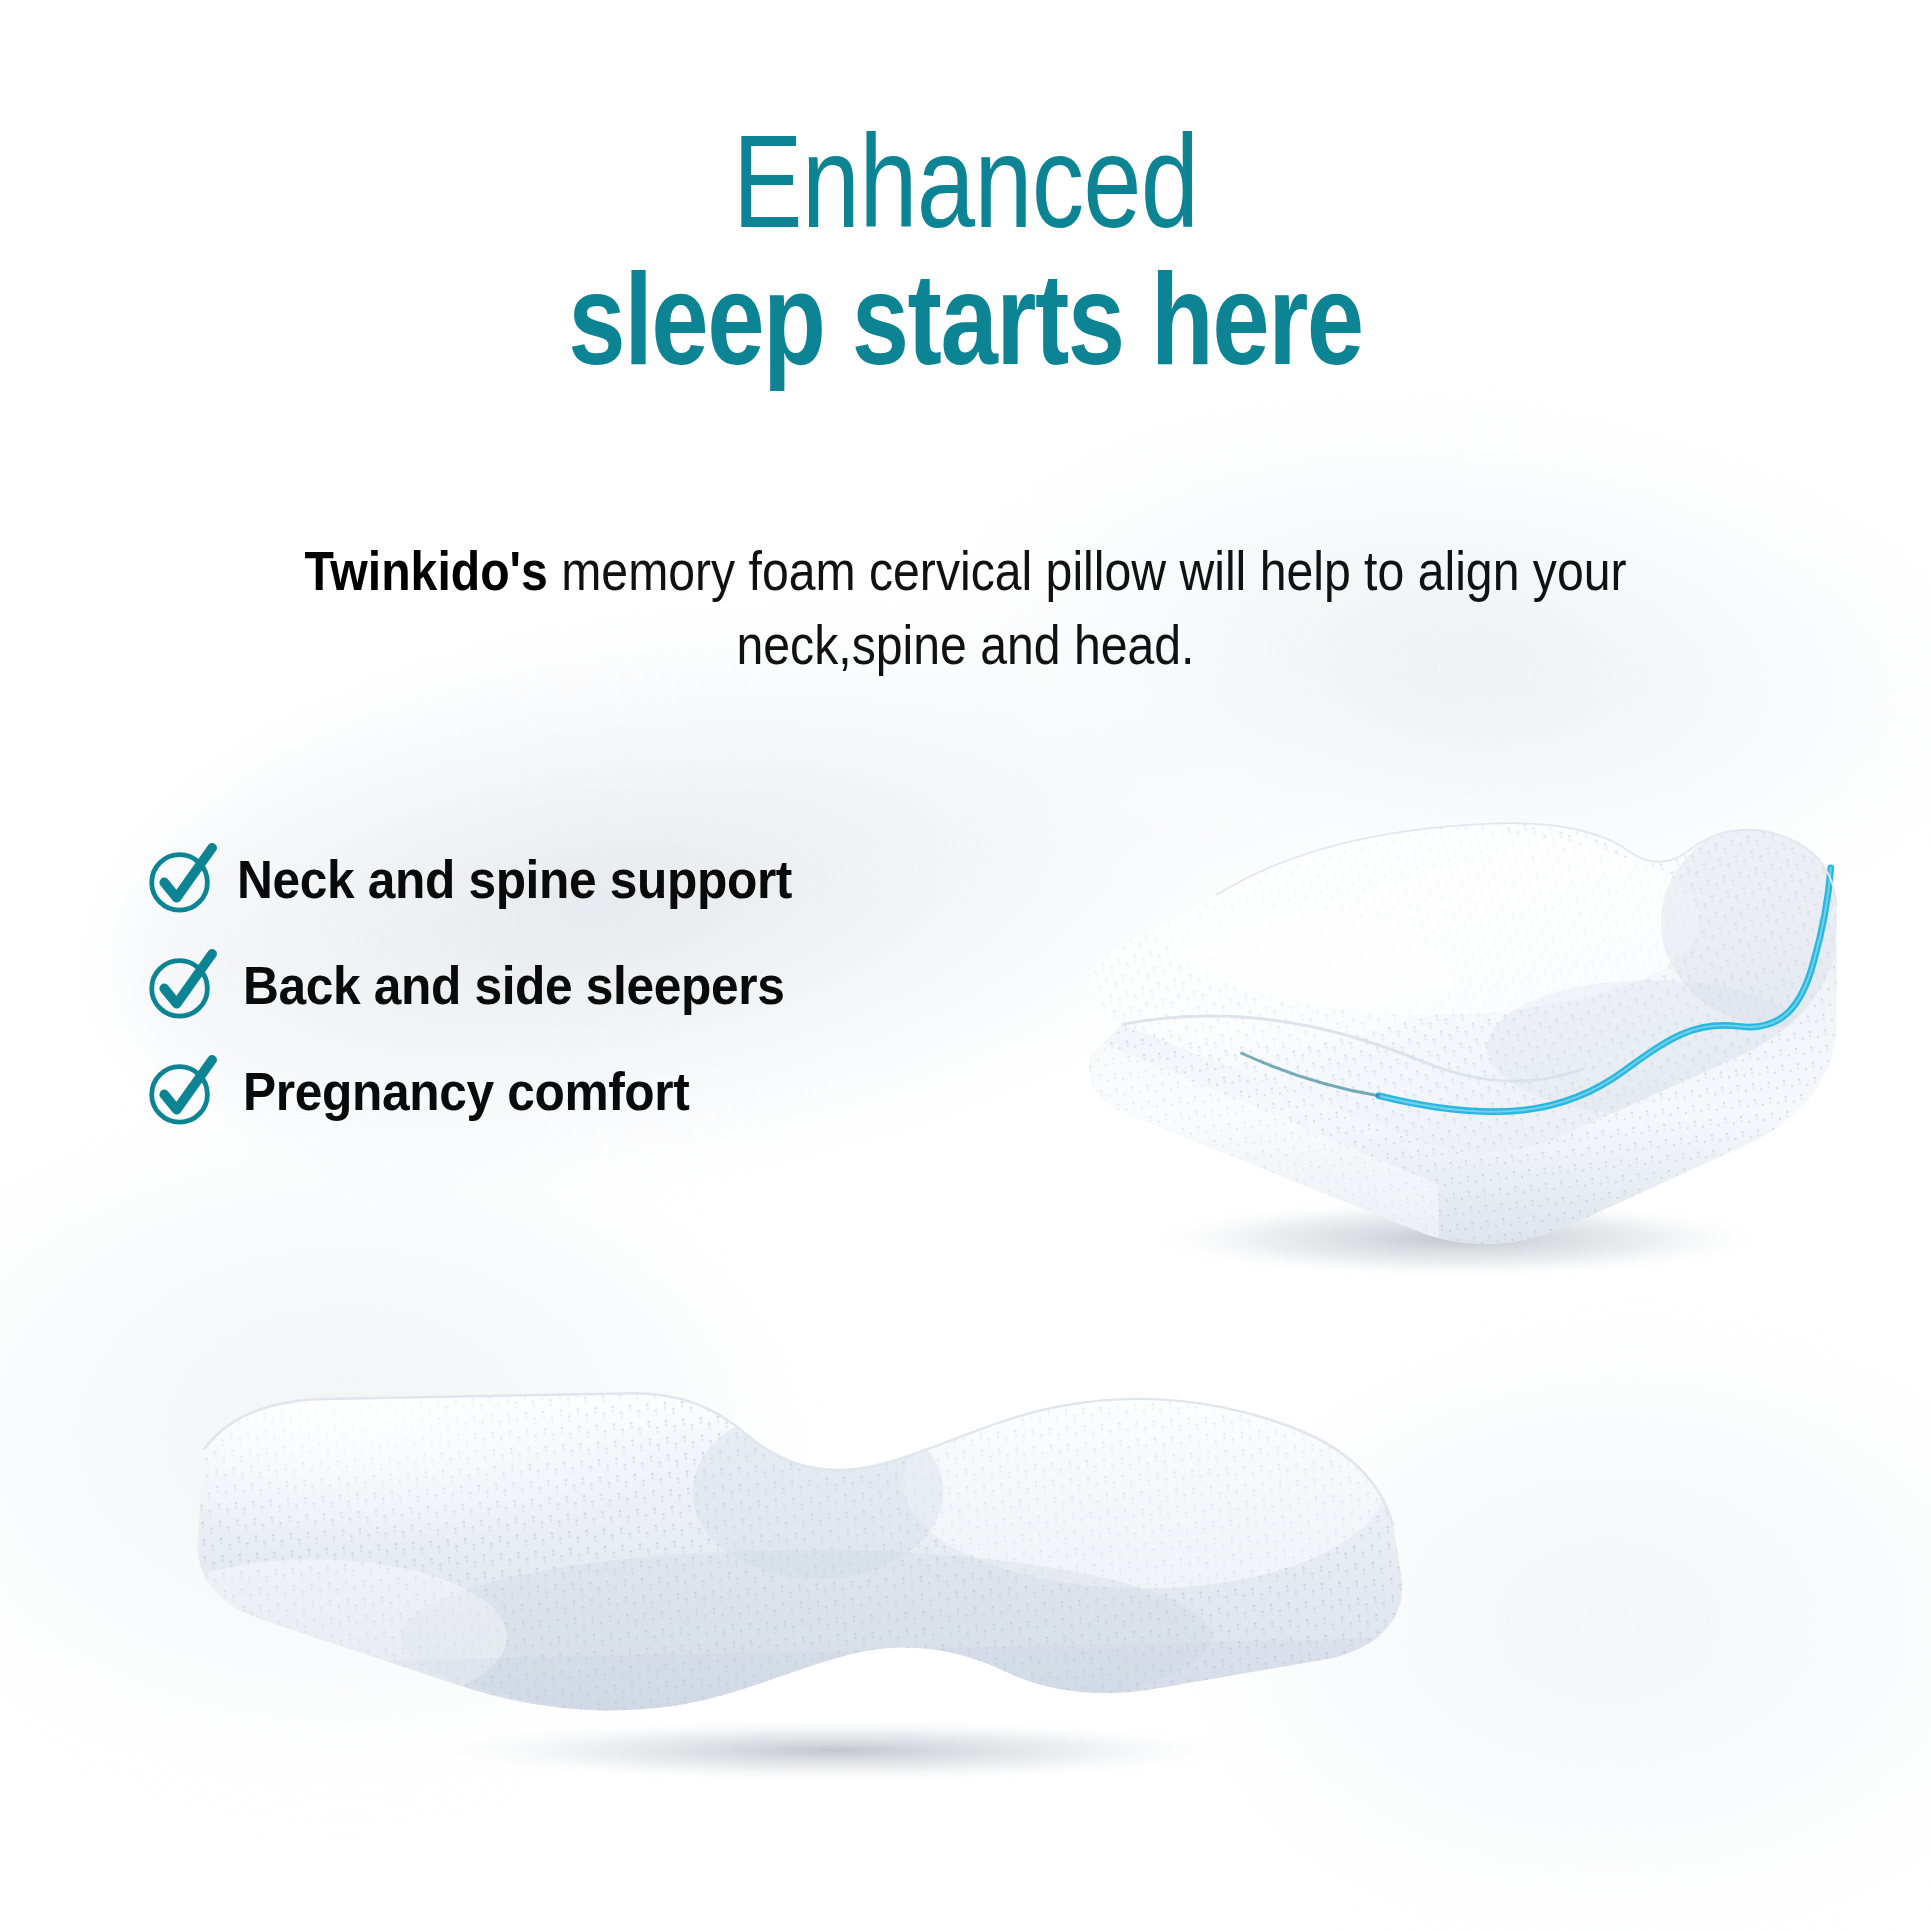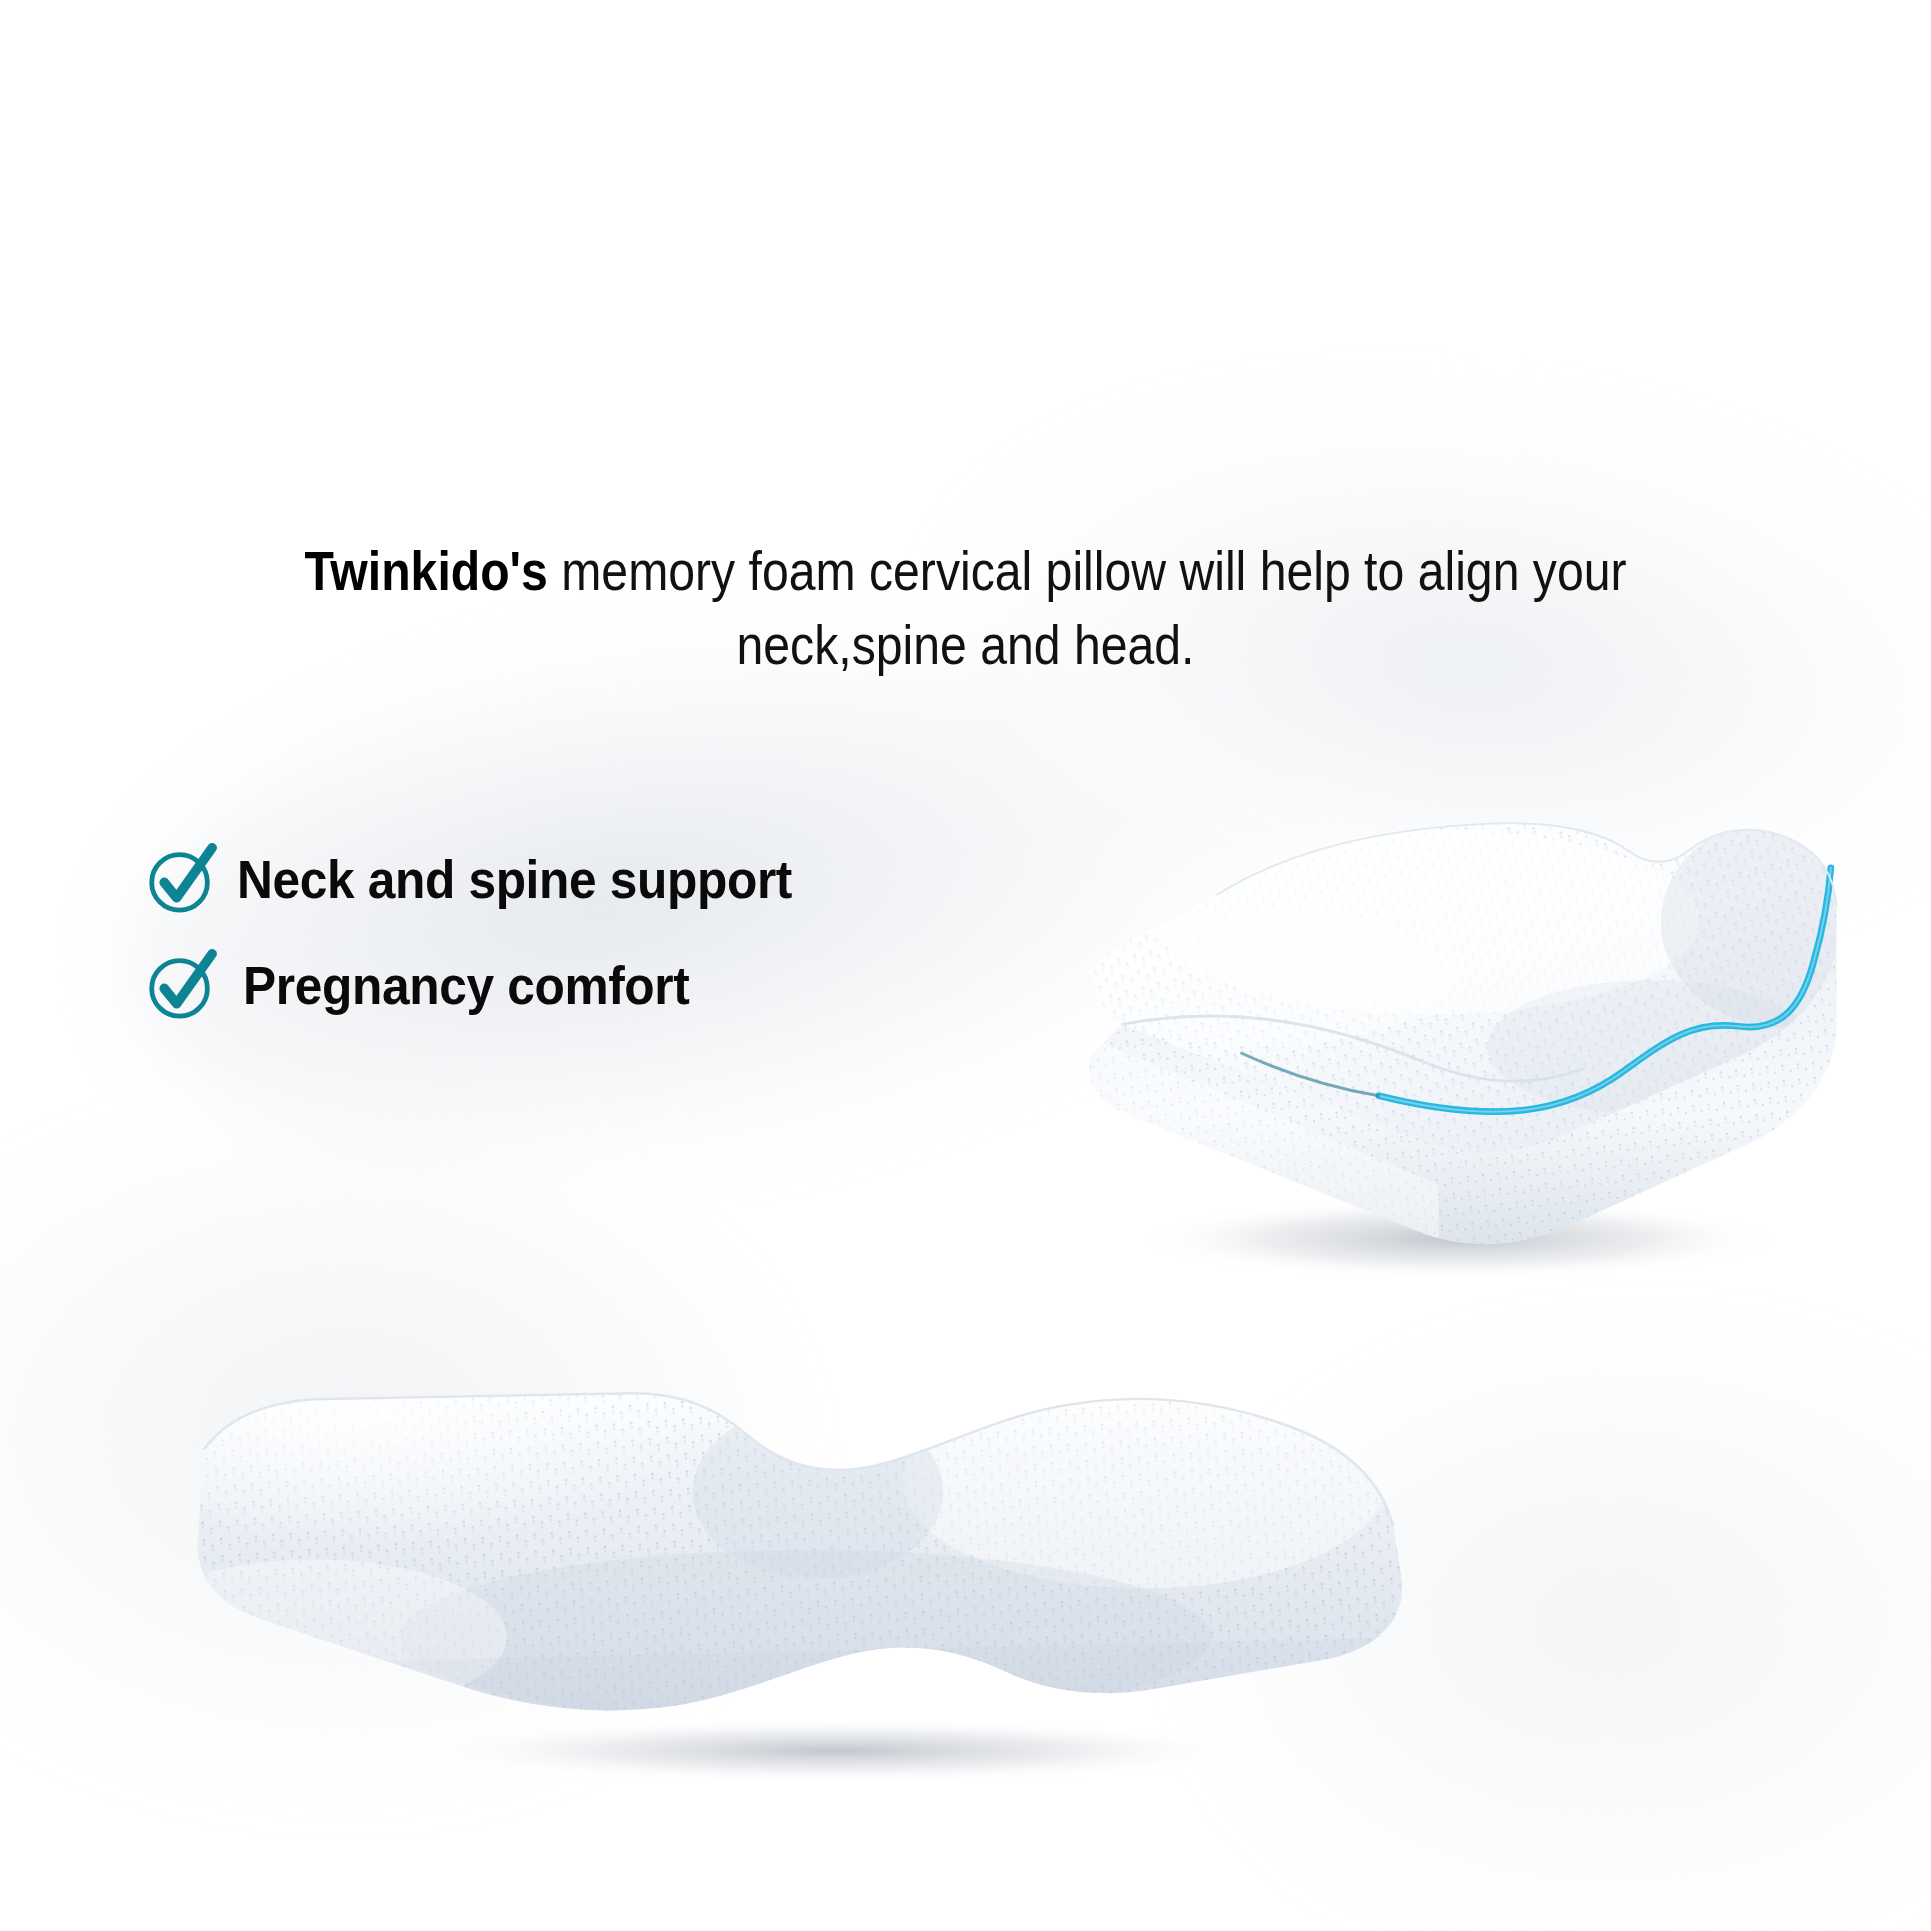--- a/index.html
+++ b/index.html
@@ -153,36 +153,49 @@
 </head>
 <body>
 
 <div id="canvas">
 
   <div class="bg-wash wash-a"></div>
   <div class="bg-wash wash-b"></div>
   <div class="bg-wash wash-c"></div>
   <div class="bg-wash wash-d"></div>
 
+  <div class="headline-block">
+    <span class="headline-light">Enhanced</span>
+    <span class="headline-bold">sleep starts here</span>
+  </div>
 
   <p class="subtitle"><span class="brand">Twinkido's</span><span> memory foam cervical pillow will help to align your neck,spine and head.</span></p>
 
   <div class="features">
 
     <div class="feature-row">
       <span class="tick-wrap">
         <svg class="tick-svg" viewBox="0 0 74 74" aria-hidden="true">
           <circle cx="36" cy="40" r="29" fill="none" stroke="#0d8494" stroke-width="5"></circle>
           <path d="M20 40 L33 56 L70 4" fill="none" stroke="#0d8494" stroke-width="10" stroke-linecap="round" stroke-linejoin="round"></path>
         </svg>
       </span>
       <span class="feature-label indent-0">Neck and spine support</span>
     </div>
 
 
+    <div class="feature-row">
+      <span class="tick-wrap">
+        <svg class="tick-svg" viewBox="0 0 74 74" aria-hidden="true">
+          <circle cx="36" cy="40" r="29" fill="none" stroke="#0d8494" stroke-width="5"></circle>
+          <path d="M20 40 L33 56 L70 4" fill="none" stroke="#0d8494" stroke-width="10" stroke-linecap="round" stroke-linejoin="round"></path>
+        </svg>
+      </span>
+      <span class="feature-label indent-2">Back and side sleepers</span>
+    </div>
 
     <div class="feature-row">
       <span class="tick-wrap">
         <svg class="tick-svg" viewBox="0 0 74 74" aria-hidden="true">
           <circle cx="36" cy="40" r="29" fill="none" stroke="#0d8494" stroke-width="5"></circle>
           <path d="M20 40 L33 56 L70 4" fill="none" stroke="#0d8494" stroke-width="10" stroke-linecap="round" stroke-linejoin="round"></path>
         </svg>
       </span>
       <span class="feature-label indent-3">Pregnancy comfort</span>
     </div>

